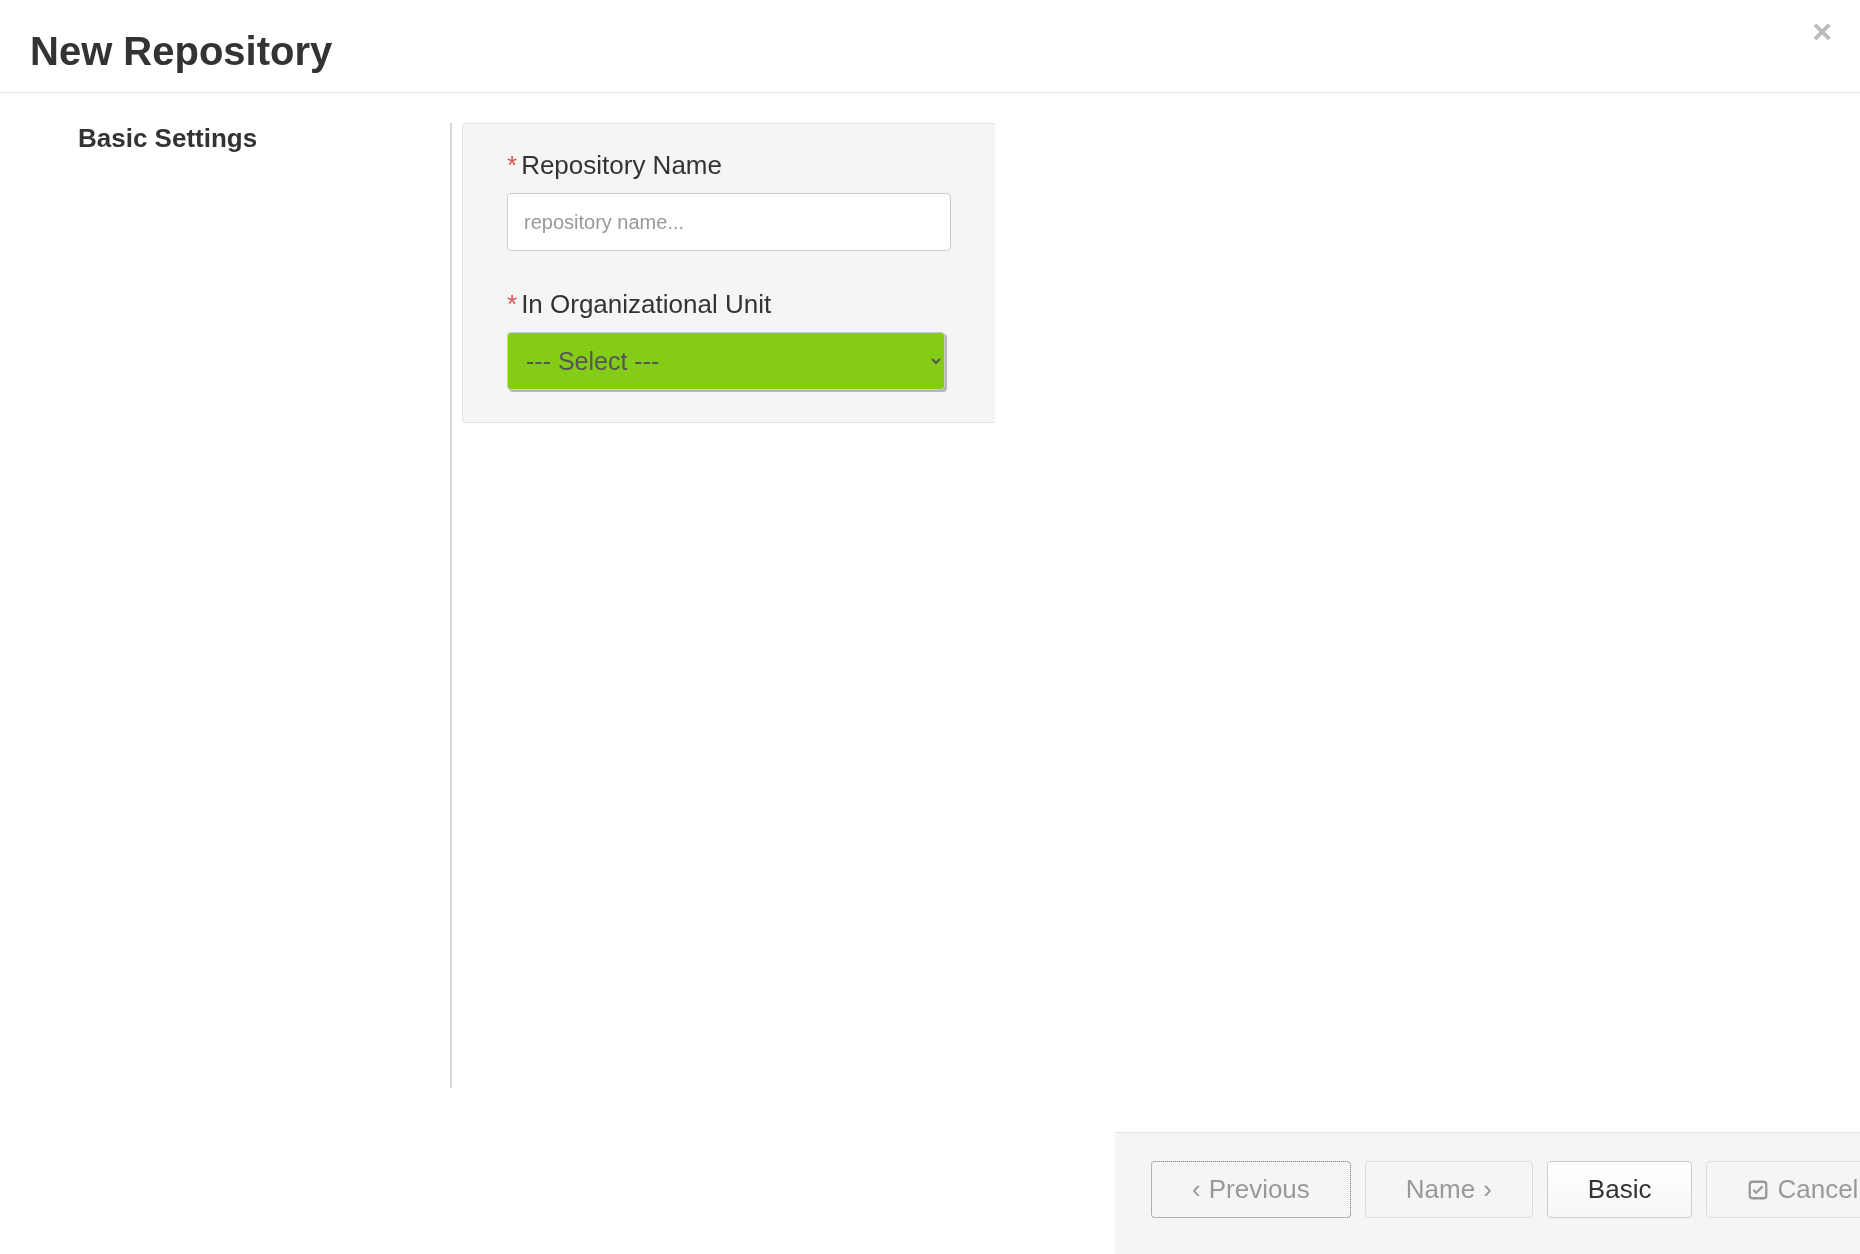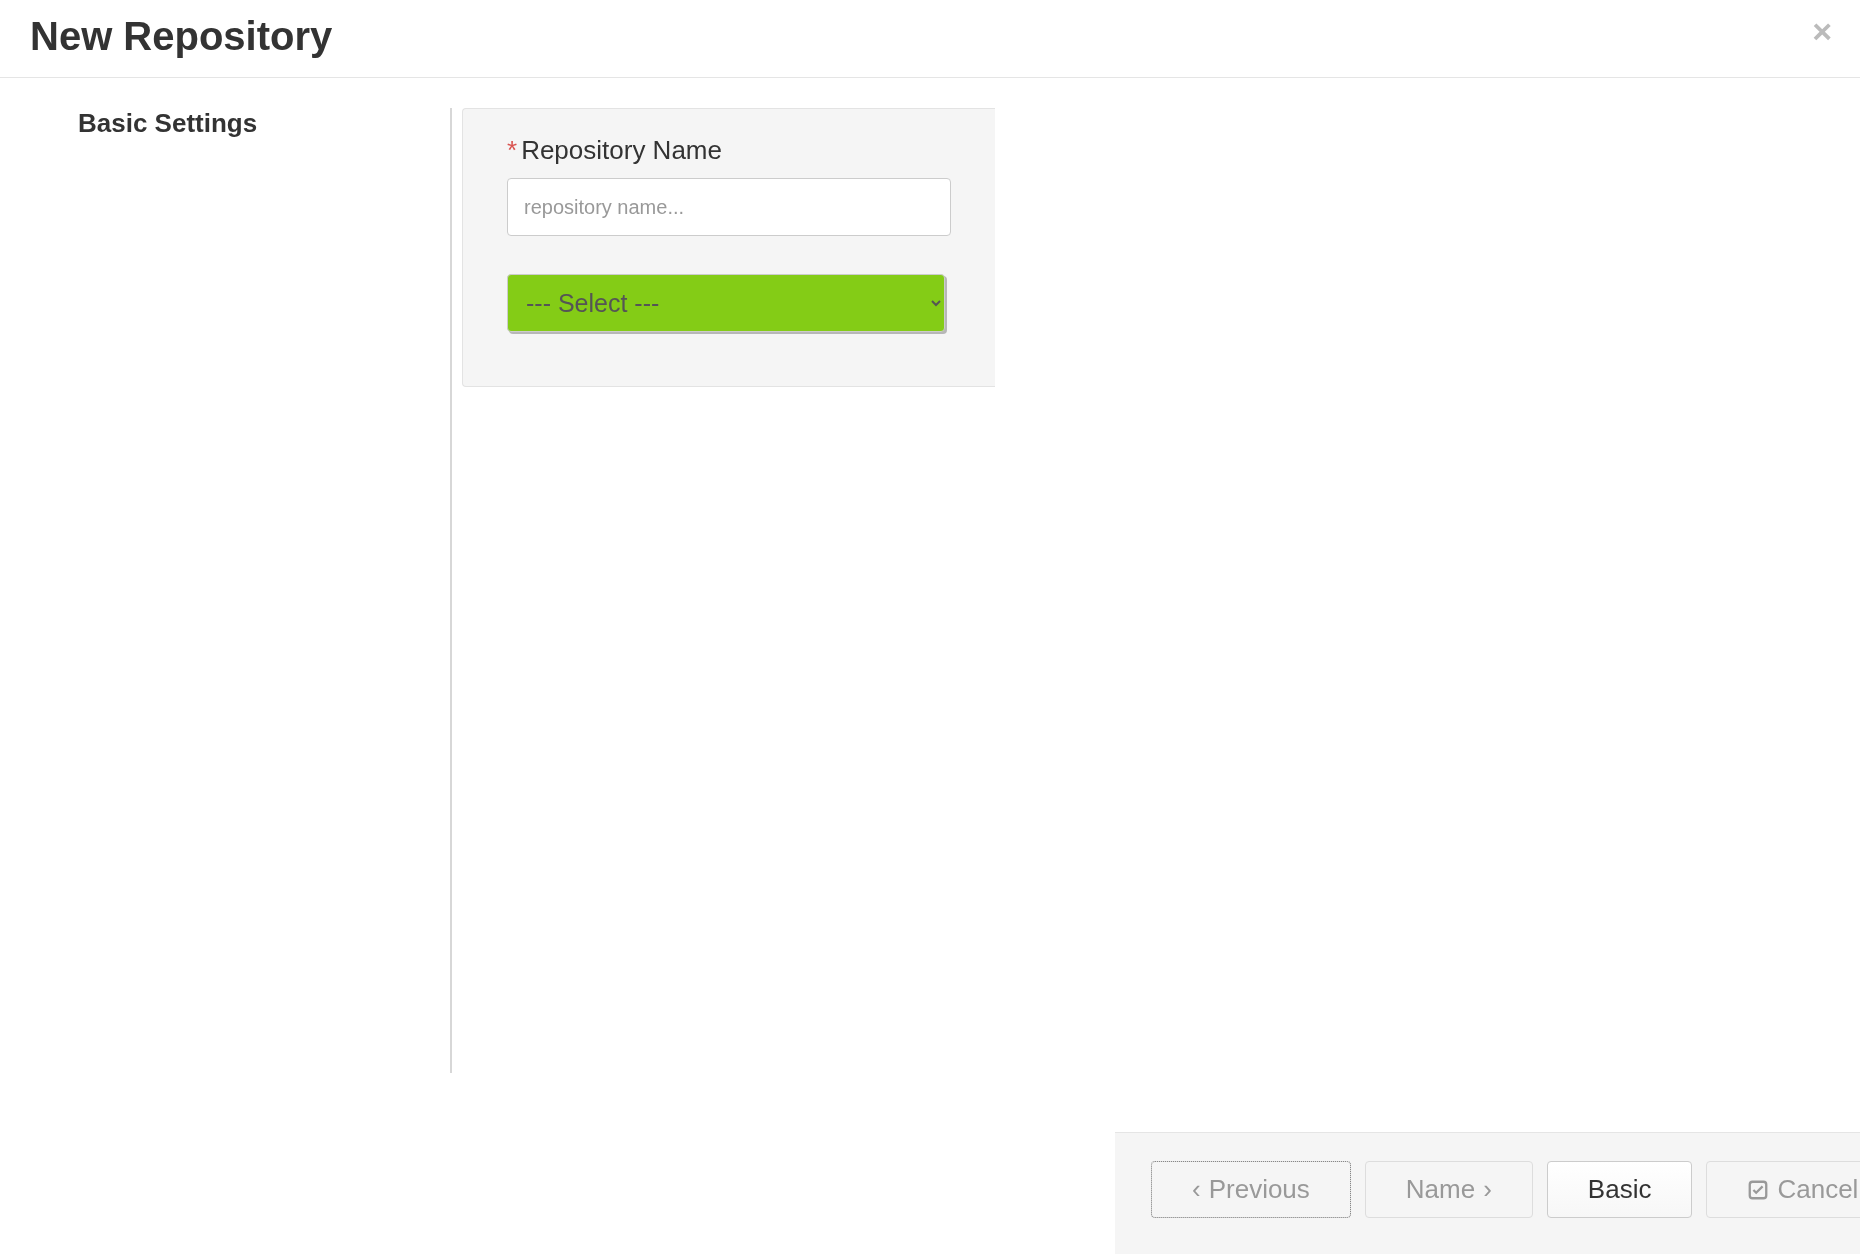--- a/index.html
+++ b/index.html
@@ -16,21 +16,21 @@
     width: 1860px;
     height: 1254px;
     position: relative;
     display: flex;
     flex-direction: column;
   }
 
   
   .modal-header {
     position: relative;
-    padding: 14px 30px 18px 30px;
+    padding: 29px 30px 18px 30px;
     border-bottom: 1px solid #e5e5e5;
     background: #fff;
   }
   .modal-title {
     font-size: 40px;
     font-weight: bold;
     color: #333;
     margin: 0;
   }
   .close-btn {
@@ -78,21 +78,21 @@
   .main-area {
     flex: 1;
     padding: 30px 10px 0 10px;
     position: relative;
   }
 
   .form-panel {
     background: #f5f5f5;
     border: 1px solid #e3e3e3;
     border-radius: 4px;
-    padding: 26px 44px 54px 44px;
+    padding: 26px 44px 32px 44px;
     width: 100%;
     border-right: none;
     border-top-right-radius: 0;
     border-bottom-right-radius: 0;
   }
 
   .form-group { margin-bottom: 38px; }
   .form-group:last-child { margin-bottom: 0; }
 
   .form-label {
@@ -229,20 +229,23 @@
           <div class="form-panel">
 
             <div class="form-group">
               <label class="form-label">
                 <span class="required">*</span><span>Repository Name</span>
               </label>
               <input type="text" class="text-input" placeholder="repository name..." style="">
             </div>
 
             <div class="form-group">
+              <label class="form-label">
+                <span class="required">*</span><span>In Organizational Unit</span>
+              </label>
               <select class="select-input">
                 <option>--- Select ---</option>
               </select>
             </div>
 
           </div>
         </div>
       </div>
       <div class="scroll-gutter-v"></div>
     </div>

